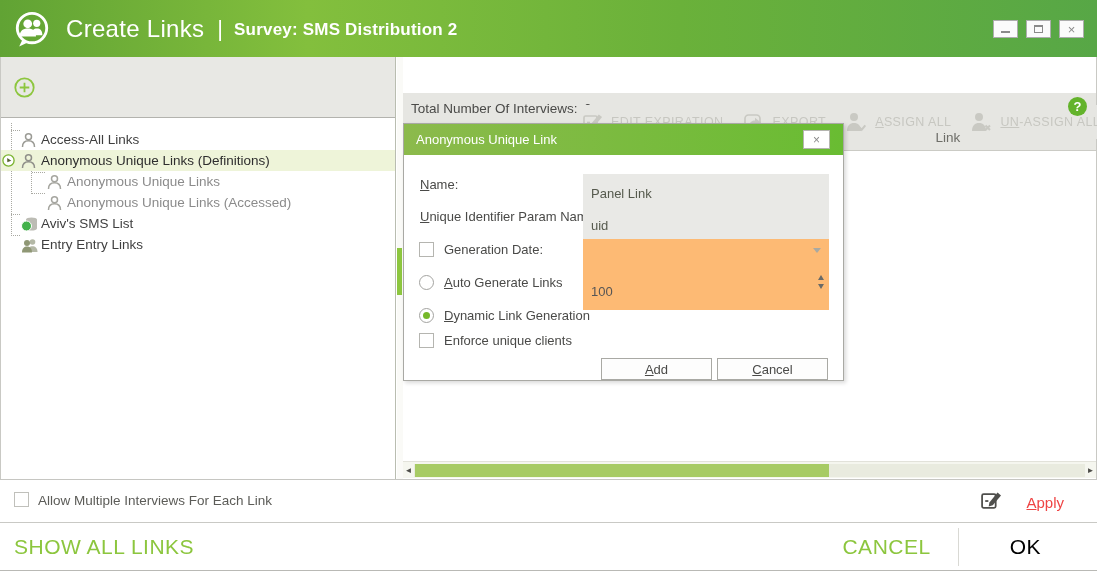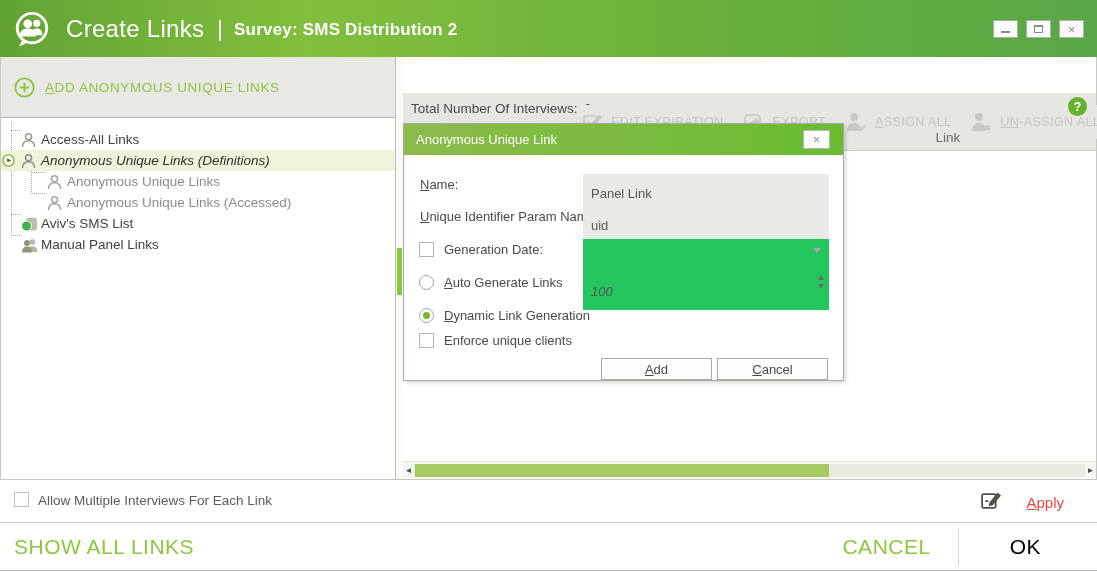--- a/index.html
+++ b/index.html
@@ -28,21 +28,21 @@
   .left-panel { position:absolute; left:0; top:0; width:396px; height:422px; background:#fff;
     border-left:1px solid #c9c9c4; border-right:1px solid #b9bdb0; }
   .add-bar { position:absolute; left:0; top:0; width:100%; height:61px; background:#e8e8e4;
     border-bottom:1px solid #b3b3ae; display:flex; align-items:center; }
   .add-bar .plus { margin-left:13px; display:flex; }
   .add-bar .add-label { margin-left:10px; color:#8dc63f; font-size:13.5px; letter-spacing:0.6px; }
 
   .tree { position:absolute; left:0; top:61px; width:100%; height:361px; padding-top:11px; }
   .tree-row { position:relative; height:21px; display:flex; align-items:center; font-size:13.5px; color:#3f3f3f; }
   .tree-row.child { color:#8b8b8b; }
-  .tree-row.selected { background:#eef4d9; color:#2e2e2e;font-style:italic; }
+  .tree-row.selected { background:#eef4d9; color:#2e2e2e; }
   .ticon { position:absolute; left:20px; top:3px; display:flex; }
   .ticon.ind2 { left:46px; }
   .tlabel { margin-left:40px; white-space:nowrap; }
   .tlabel.ind2 { margin-left:66px; }
   .toggle { position:absolute; left:1px; top:4px; display:flex; }
   .vline { position:absolute; border-left:1px dotted #a9a9a2; width:0; }
   .hstub { position:absolute; border-top:1px dotted #a9a9a2; height:0; }
 
   
   .v-strip { position:absolute; left:397px; top:0; width:6px; height:422px; background:#fafaf7; }
@@ -73,21 +73,21 @@
     display:flex; align-items:center; }
   .dlg-title { color:#fff; font-size:13px; margin-left:12px; }
   .dlg-close { position:absolute; right:13px; top:6px; width:27px; height:19px; background:#fff;
     border:1px solid #b5b5b0; color:#8a8a8a; font-size:12px; display:flex; align-items:center; justify-content:center; }
   .dlg-body { position:relative; width:100%; height:225px; }
   .f-label { position:absolute; left:16px; font-size:13px; color:#4a4a48; white-space:nowrap; }
   .f-label.ctl { left:40px; }
   .f-field { position:absolute; left:179px; width:246px; height:38px; font-size:13px;
     display:flex; align-items:center; padding-left:8px; }
   .f-gray { background:#e9e9e6; color:#565a4e; }
-  .f-green { background:#22c55e; color:#555;font-style:italic; }
+  .f-green { background:#fdba74; color:#555; }
   .checkbox { position:absolute; left:15px; width:15px; height:15px; background:#fff; border:1px solid #b5b5b0; }
   .radio { position:absolute; left:15px; width:15px; height:15px; background:#fff; border:1px solid #a3a3a0;
     border-radius:50%; display:flex; align-items:center; justify-content:center; }
   .radio .dot { width:7px; height:7px; border-radius:50%; background:#76b82a; }
   .dd-arrow { position:absolute; right:8px; top:9px; width:0; height:0;
     border-left:4px solid transparent; border-right:4px solid transparent; border-top:5px solid #a9a9a2; }
   .spinner { position:absolute; right:5px; top:3px; display:flex; flex-direction:column; gap:4px; align-items:center; }
   .spin-up { width:0; height:0; border-left:3.5px solid transparent; border-right:3.5px solid transparent; border-bottom:5px solid #6a6a66; }
   .spin-down { width:0; height:0; border-left:3.5px solid transparent; border-right:3.5px solid transparent; border-top:5px solid #6a6a66; }
   .dlg-btn { position:absolute; top:203px; width:111px; height:22px; background:#fdfdfd; border:1px solid #a9a9a4;
@@ -153,21 +153,20 @@
   <div class="main">
 
     <div class="left-panel">
       <div class="add-bar">
         <span class="plus">
           <svg width="21" height="21" viewBox="0 0 21 21">
             <circle cx="10.5" cy="10.5" r="9.2" fill="none" stroke="#8dc63f" stroke-width="1.8"></circle>
             <path d="M10.5,5.7 v9.6 M5.7,10.5 h9.6" stroke="#8dc63f" stroke-width="1.8"></path>
           </svg>
         </span>
-        <span class="add-label"><span></span><span class="u">A</span><span>DD ANONYMOUS UNIQUE LINKS</span></span>
       </div>
 
       <div class="tree">
         <div class="vline" style="left:10px; top:5px; height:113px;"></div>
         <div class="vline" style="left:30px; top:44px; height:32px;"></div>
         <div class="hstub" style="left:10px; top:12px; width:9px;"></div>
         <div class="hstub" style="left:31px; top:54px; width:13px;"></div>
         <div class="hstub" style="left:31px; top:75px; width:13px;"></div>
         <div class="hstub" style="left:10px; top:96px; width:9px;"></div>
         <div class="hstub" style="left:10px; top:117px; width:9px;"></div>
@@ -232,21 +231,21 @@
 
         <div class="tree-row">
           <span class="ticon">
             <svg width="18" height="16" viewBox="0 0 18 16">
                 <circle cx="11.5" cy="5" r="2.8" fill="#b4b8a6"></circle>
                 <path d="M6.5,15 c0-4 2.2-5.8 5-5.8 s5,1.8 5,5.8 z" fill="#b4b8a6"></path>
                 <circle cx="6" cy="6" r="3" fill="#8f9775"></circle>
                 <path d="M1,15.5 c0-4.2 2.3-6 5-6 s5,1.8 5,6 z" fill="#8f9775"></path>
               </svg>
           </span>
-          <span class="tlabel">Manual Panel Links</span>
+          <span class="tlabel">Entry Entry Links</span>
         </div>
       </div>
     </div>
 
     <div class="v-strip">
       <div class="v-thumb"></div>
     </div>
 
     <div class="right-panel">
       <div class="toolbar">

